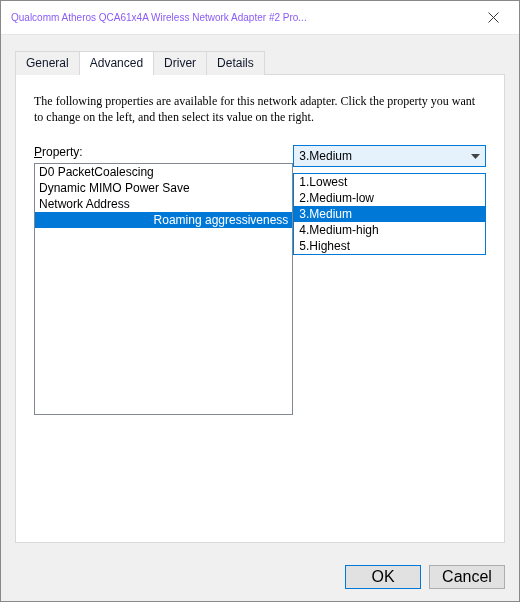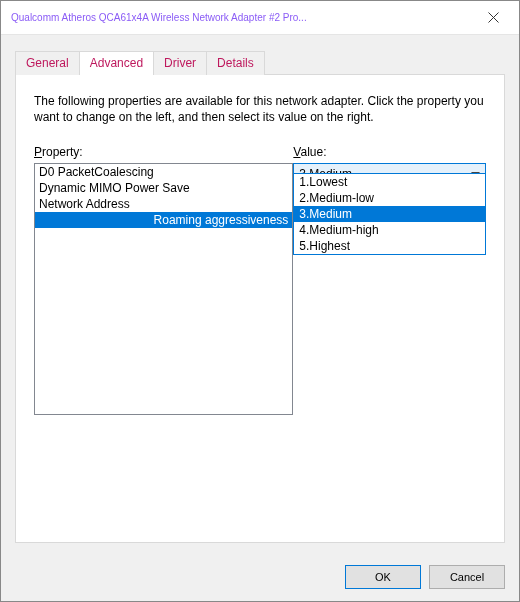--- a/index.html
+++ b/index.html
@@ -52,21 +52,21 @@
       position: relative;
     }
     .tabstrip {
       display: flex;
       position: relative;
       z-index: 2;
     }
     .tab {
       padding: 4px 10px 5px 10px;
       font-size: 12px;
-      color: #be185d;
+      color: #0f172a;
       border: 1px solid #d9d9d9;
       border-bottom: none;
       background: #f0f0f0;
       margin-right: -1px;
       cursor: pointer;
       position: relative;
     }
     .tab.active {
       background: #ffffff;
       border-color: #d9d9d9;
@@ -88,20 +88,21 @@
       margin-top: -1px;
       padding: 18px 18px 14px 18px;
       position: relative;
       z-index: 1;
     }
     .desc {
       font-size: 12px;
       color: #000;
       line-height: 1.35;
       margin-bottom: 20px;
+      font-family: Liberation Serif, serif;
     }
     .two-col {
       display: flex;
     }
     .col-left { flex: 1.05; }
     .col-right { flex: 0.78; position: relative; }
     .col-label {
       font-size: 12px;
       margin-bottom: 4px;
     }
@@ -165,21 +166,21 @@
       justify-content: flex-end;
       gap: 8px;
       padding: 10px 14px 12px 0;
     }
     .btn {
       width: 76px;
       height: 24px;
       border: 1px solid #adadad;
       background: #e1e1e1;
       font-family: inherit;
-      font-size: 11px;
+      font-size: 16px;
       cursor: pointer;
     }
     .btn:focus, .btn.default {
       border: 1px solid #0078d7;
     }
   </style>
 </head>
 <body>
 
 <div class="window">
@@ -209,21 +210,20 @@
           <div class="col-label"><span class="ul">P</span><span>roperty:</span></div>
           <div class="listbox">
             <div class="list-item">D0 PacketCoalescing</div>
             <div class="list-item">Dynamic MIMO Power Save</div>
             <div class="list-item">Network Address</div>
             <div class="list-item selected">Roaming aggressiveness</div>
           </div>
         </div>
 
         <div class="col-right">
-          <div class="col-label"><span class="ul">V</span><span>alue:</span></div>
           <div class="combo">
             <span class="combo-text">3.Medium</span>
             <span class="combo-arrow">
               <svg width="9" height="5" viewBox="0 0 9 5">
                   <path d="M0 0 L4.5 5 L9 0 Z"></path>
                 </svg>
             </span>
           </div>
           <div class="dropdown">
             <div class="dd-item">1.Lowest</div>

